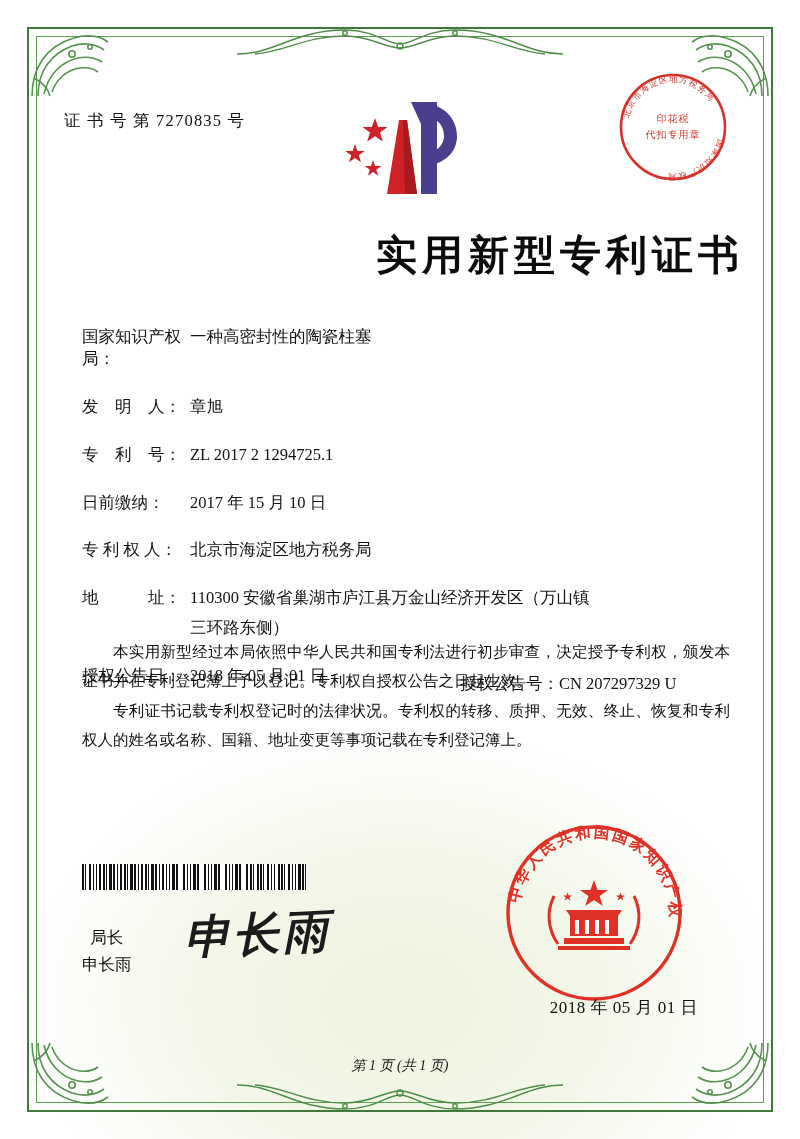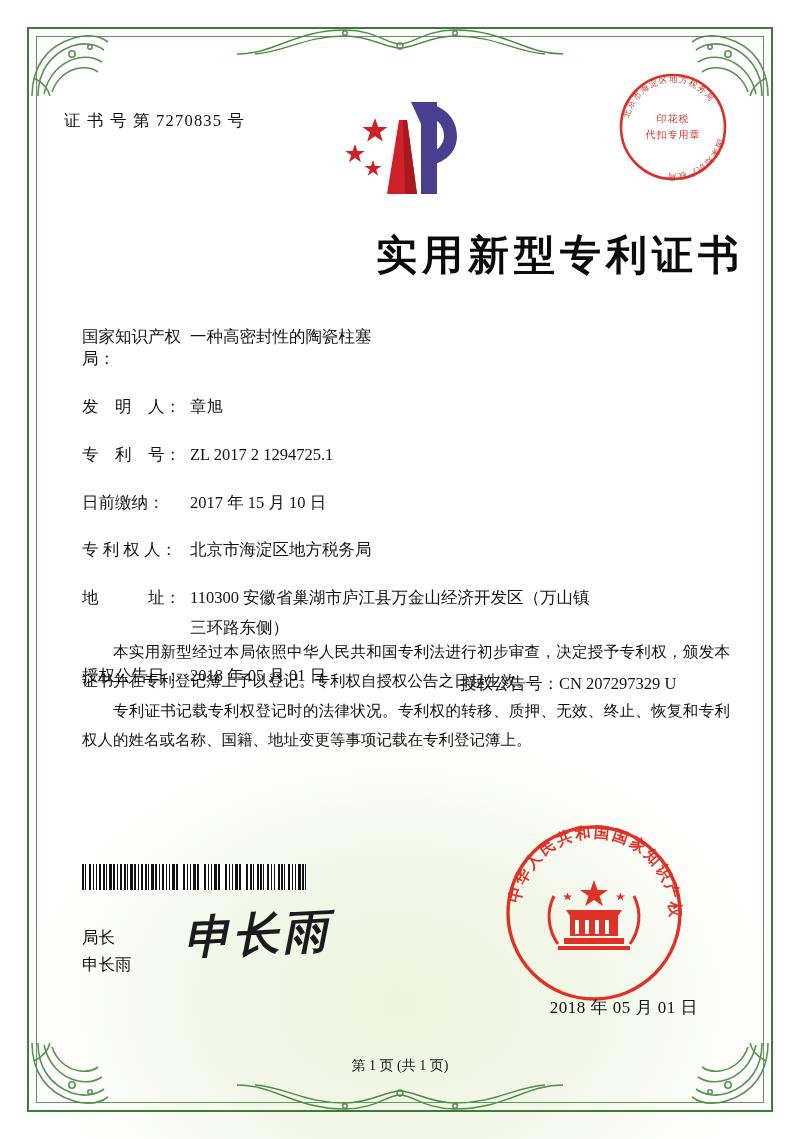--- a/index.html
+++ b/index.html
@@ -202,20 +202,21 @@
   .seal-gov svg { width: 100%; height: 100%; display: block; }
 
   .sig-block {
     position: absolute;
     left: 26px;
     top: 868px;
     font-size: 16.5px;
     color: #111;
     line-height: 1.65;
     font-family: "Liberation Serif", serif;
+    text-align: center;
   }
   .sig-script {
     position: absolute;
     left: 128px;
     top: 848px;
     font-size: 46px;
     color: #1b1b1b;
     font-family: "DejaVu Serif", serif;
     font-style: italic;
     font-weight: bold;
@@ -234,20 +235,21 @@
   }
 
   .footer {
     position: absolute;
     left: 0; right: 0;
     bottom: 8px;
     text-align: center;
     font-size: 14px;
     color: #151515;
     font-family: "Liberation Serif", serif;
+    font-style: italic;
   }
 </style>
 </head>
 <body>
 
 <div class="page">
 
   <div class="frame-outer"></div>
   <div class="frame-inner"></div>
 

